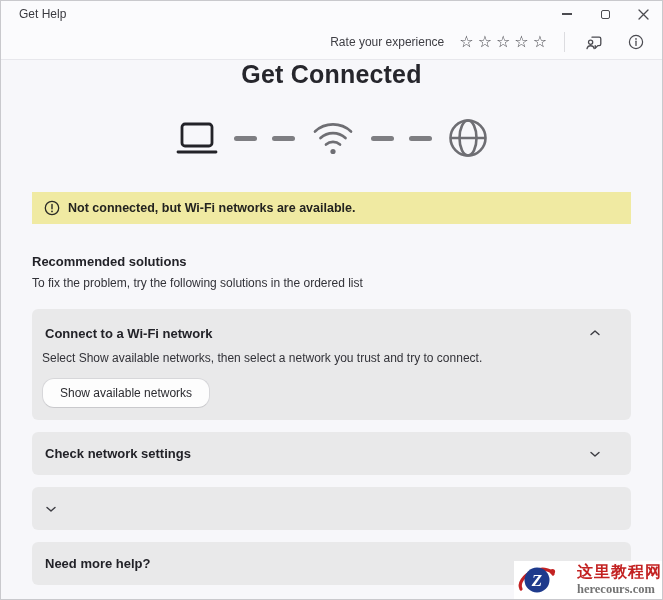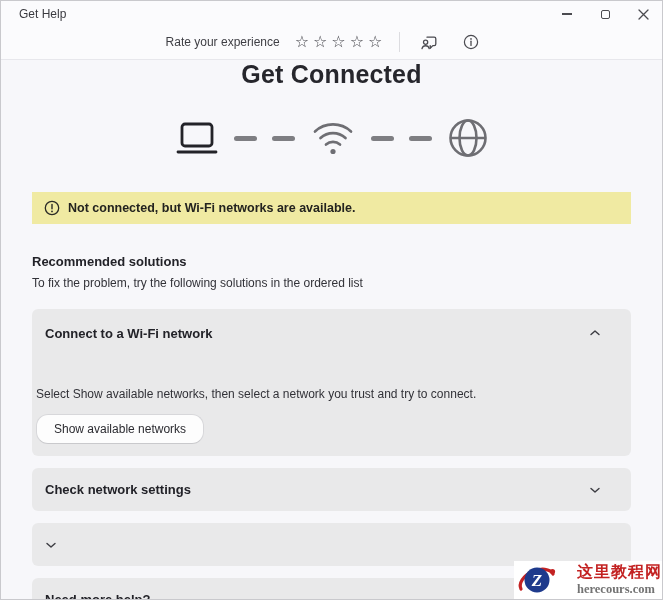--- a/index.html
+++ b/index.html
@@ -13,21 +13,21 @@
   
   .header { background:#fbfbfd; border-bottom:1px solid #e7e7ec; }
   .titlebar { height:24px; display:flex; align-items:center; justify-content:space-between; padding:2px 0 0 18px;gap:48px; }
   .app-title { font-size:12px; color:#3a3a40; }
   .win-controls { display:flex; align-items:center; height:24px; }
   .win-btn { width:38px; height:24px; display:flex; align-items:center; justify-content:center; cursor:default; }
   .min-glyph { width:10px; height:1.4px; background:#4b4b50; display:inline-block; }
   .max-glyph { width:9px; height:9px; border:1.3px solid #4b4b50; border-radius:2px; display:inline-block; }
   .close-glyph svg { display:block; }
 
-  .rate-row { height:34px; display:flex; align-items:center; justify-content:center; padding-right:14px;gap:6px; }
+  .rate-row { height:34px; display:flex; align-items:center; justify-content:flex-end; padding-right:14px;gap:6px; }
   .rate-label { font-size:12px; color:#3e3e44; margin-right:9px; }
   .stars { display:flex; align-items:center; gap:4px; }
   .star { font-size:16px; line-height:16px; color:#4a4a50; cursor:pointer; }
   .rate-divider { width:1px; height:20px; background:#dcdce0; margin:0 11px; }
   .icon-btn { display:flex; align-items:center; justify-content:center; width:24px; height:24px; cursor:pointer; }
   .icon-btn + .icon-btn { margin-left:12px; }
 
   
   .page-title { text-align:center; font-size:25px; font-weight:600; color:#26262c; letter-spacing:.2px; }
   .conn-row { margin-top:26px; display:flex; align-items:center; justify-content:center; gap:15px; height:46px; }
@@ -42,21 +42,21 @@
   .solutions { margin:30px 31px 0 31px; }
   .sol-heading { font-size:13px; font-weight:bold; color:#222228; }
   .sol-sub { font-size:12px; color:#323238; margin-top:7px; }
 
   .cards { margin-top:19px; display:flex; flex-direction:column; gap:12px; }
   .card { background:#e9e9ea; border-radius:6px; }
   .card-header { display:flex; align-items:center; justify-content:space-between;
                  padding:0 30px 0 13px; height:43px; cursor:pointer; }
   .card-title { font-size:13px; font-weight:bold; color:#222228; }
   .card.expanded .card-header { height:40px; padding-top:8px; }
-  .card-body { padding:2px 13px 12px 4px;margin-top:36px; }
+  .card-body { padding:2px 13px 12px 10px; }
   .card-body p { font-size:12px; color:#323238; }
   .pill-btn { margin-top:13px; height:30px; padding:0 17px; background:#fdfdfd;
               border:1px solid #d7d7da; border-bottom-color:#c9c9cc; border-radius:12px;
               font-size:12px; color:#2b2b30; font-family:inherit; cursor:pointer; }
   .chev { display:flex; align-items:center; }
 
   
   .watermark { position:absolute; right:0; bottom:0; width:148px; height:38px;
                background:#ffffff; display:flex; align-items:center; z-index:10; }
   .wm-logo { flex:0 0 auto; margin-left:1px; }

